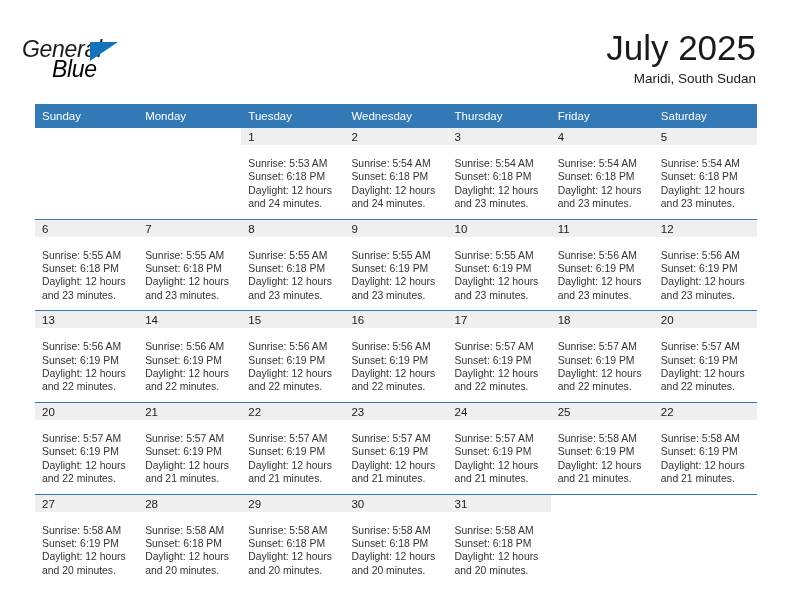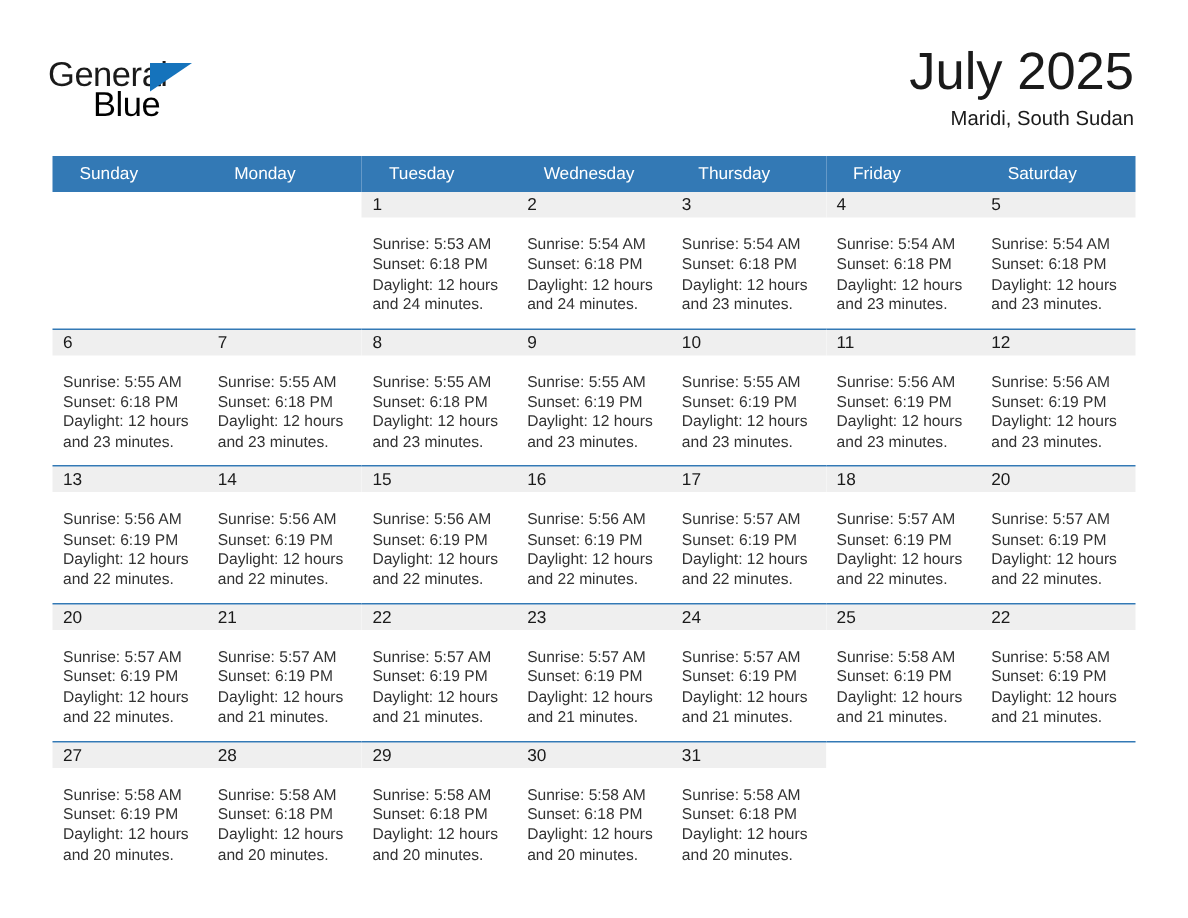--- a/index.html
+++ b/index.html
@@ -20,24 +20,25 @@
 
   
   .header {
     position: absolute;
     left: 0; top: 0;
     width: 792px;
     height: 100px;
   }
   .logo {
     position: absolute;
-    left: 32px;
+    left: 22px;
     top: 36px;
     width: 140px;
     height: 48px;
+    font-style: italic;
   }
   .logo-general {
     position: absolute;
     left: 0; top: 0;
     font-size: 23px;
     font-weight: 400;
     letter-spacing: -0.3px;
     color: #1a1a1a;
     line-height: 26px;
     font-family: "Liberation Sans", sans-serif;
@@ -93,21 +94,21 @@
     width: 722px;
     border-collapse: collapse;
     table-layout: fixed;
   }
   .calendar th {
     background: #3379b5;
     color: #ffffff;
     font-size: 11.5px;
     font-weight: 400;
     text-align: left;
-    padding: 5px 0 5px 18px;
+    padding: 5px 0 5px 7px;
     height: 20px;
     line-height: 14px;
   }
   .calendar td {
     width: 103.14px;
     vertical-align: top;
     padding: 0;
     border-top: 1.6px solid #3379b5;
     background: #ffffff;
   }

